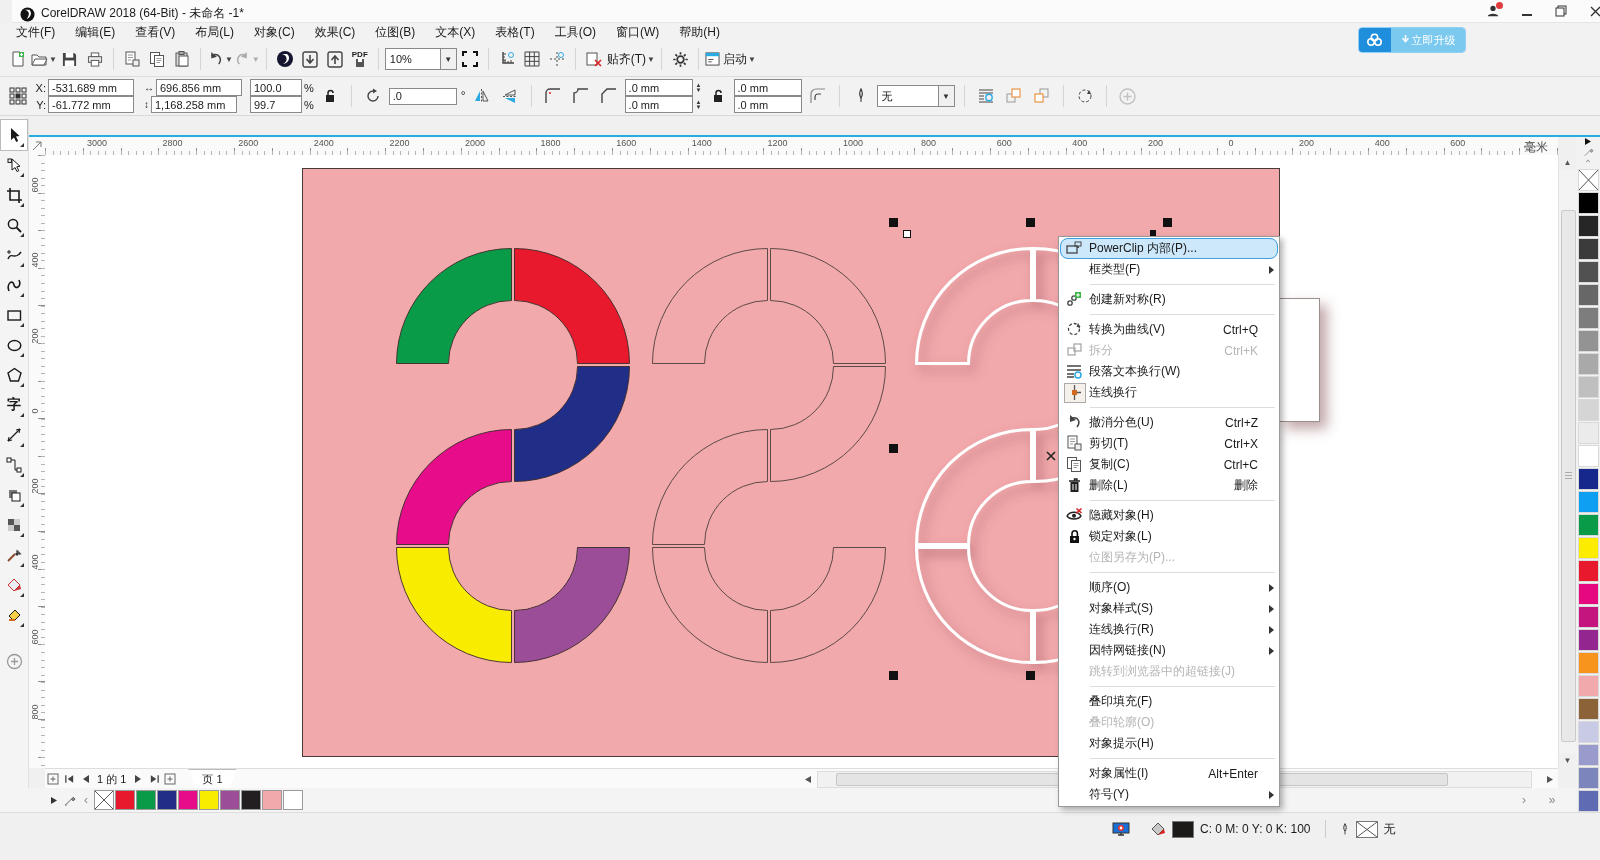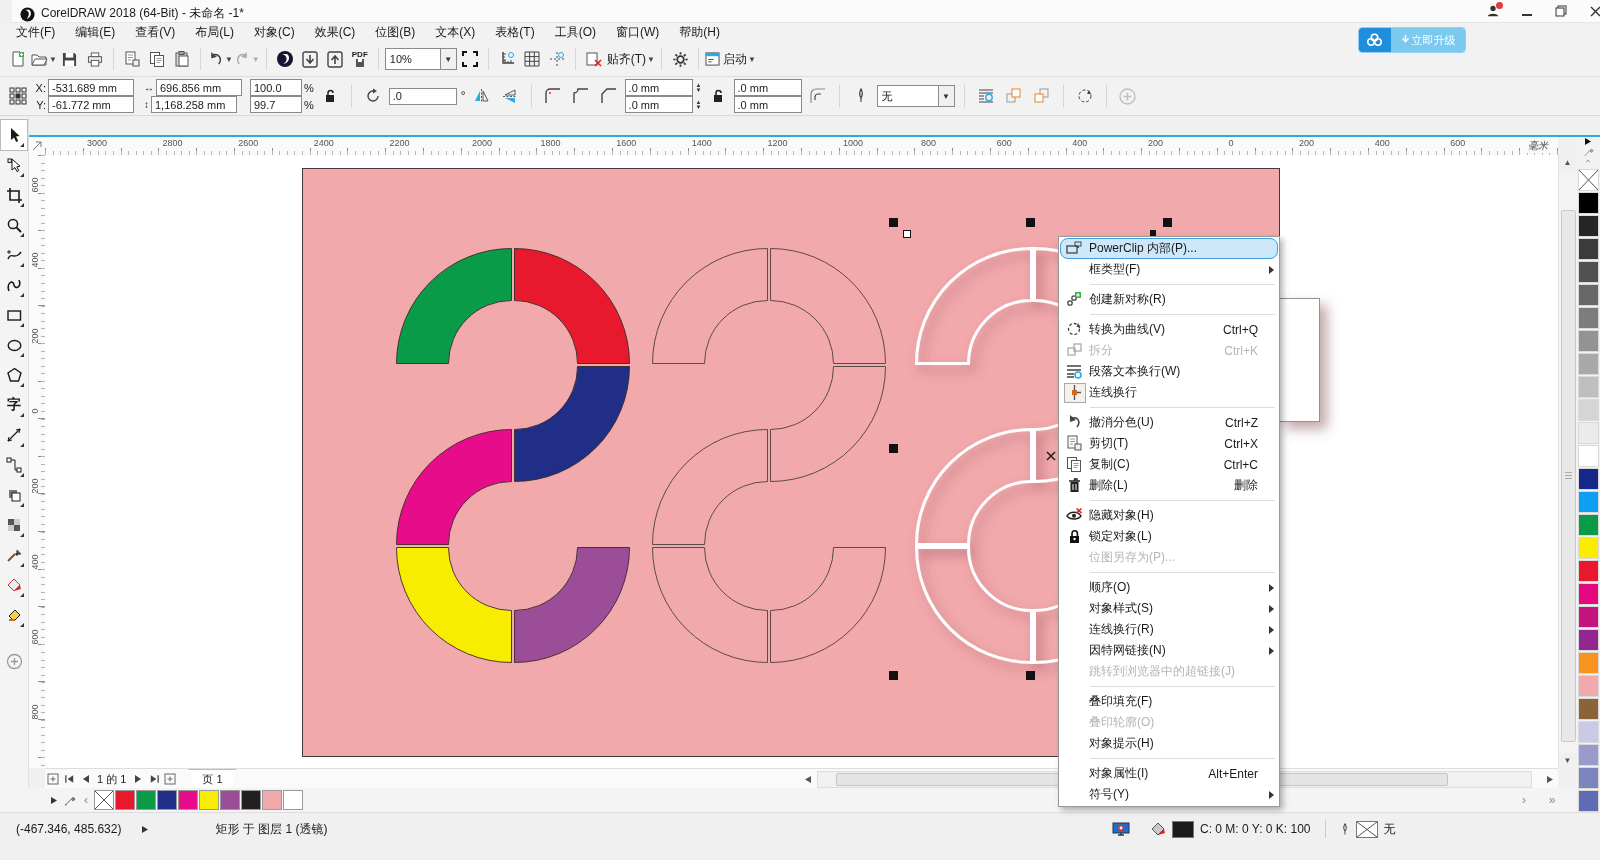--- a/index.html
+++ b/index.html
@@ -44,21 +44,21 @@
   .dtab.home{padding:0 8px;background:#cfcfcf;}
   .dtab.active{background:#cfe8f7;}
   #tab-add{width:20px;height:20px;display:flex;align-items:center;justify-content:center;color:#777;font-size:13px;}
   #blueline{left:28px;top:135px;width:1572px;height:2px;background:#29abe2;}
   
   #ruler-corner{left:28px;top:137px;width:17px;height:18px;background:#fafafa;border-right:1px solid #ddd;border-bottom:1px solid #ccc;display:flex;align-items:center;justify-content:center;}
   #hruler{left:45px;top:137px;width:1513px;height:18px;background:#fafafa;border-bottom:1px solid #ccc;
     background-image:repeating-linear-gradient(90deg,#b5b5b5 0 1px,transparent 1px 7.56px),repeating-linear-gradient(90deg,#8f8f8f 0 1px,transparent 1px 37.8px);
     background-size:100% 4px,100% 7px;background-position:left bottom,left bottom;background-repeat:no-repeat;}
   .rlabel{position:absolute;top:1px;width:34px;text-align:center;font-size:9px;color:#555;}
-  #hruler-unit{position:absolute;right:8px;top:2px;font-size:10px;color:#444;background:#fafafa;padding:0 2px;font-style:italic;}
+  #hruler-unit{position:absolute;right:8px;top:2px;font-size:12px;color:#444;background:#fafafa;padding:0 2px;}
   #vruler{left:28px;top:155px;width:17px;height:613px;background:#fafafa;border-right:1px solid #ccc;
     background-image:repeating-linear-gradient(180deg,#b5b5b5 0 1px,transparent 1px 7.53px),repeating-linear-gradient(180deg,#8f8f8f 0 1px,transparent 1px 37.6px);
     background-size:4px 100%,7px 100%;background-position:right top,right top;background-repeat:no-repeat;}
   .vlabel{position:absolute;left:-10px;width:34px;text-align:center;font-size:9px;color:#555;transform:rotate(-90deg);}
   
   #toolbox{left:0;top:118px;width:28px;height:694px;background:#f4f4f4;border-right:1px solid #e0e0e0;display:flex;flex-direction:column;align-items:center;padding-top:2px;}
   .tool{width:26px;height:30px;display:flex;align-items:center;justify-content:center;position:relative;}
   .tool.selected{background:#ffffff;outline:1px solid #bbb;}
   .tool .fly{position:absolute;right:3px;bottom:3px;width:0;height:0;border-left:4px solid transparent;border-bottom:4px solid #333;}
   .tool-plus{margin-top:16px;}
@@ -504,21 +504,21 @@
         <path d="M1 9 L9 1 M9 1 H4 M9 1 V6" stroke="#777" fill="none"></path>
       </svg>
     </div>
   <div id="hruler" class="abs">
       <span id="hruler-unit">毫米</span>
       <span class="rlabel" style="left: 35px;">3000</span>
       <span class="rlabel" style="left: 110.6px;">2800</span>
       <span class="rlabel" style="left: 186.2px;">2600</span>
       <span class="rlabel" style="left: 261.8px;">2400</span>
       <span class="rlabel" style="left: 337.4px;">2200</span>
-      <span class="rlabel" style="left: 413px; text-align: right;">2000</span>
+      <span class="rlabel" style="left: 413px;">2000</span>
       <span class="rlabel" style="left: 488.6px;">1800</span>
       <span class="rlabel" style="left: 564.2px;">1600</span>
       <span class="rlabel" style="left: 639.8px;">1400</span>
       <span class="rlabel" style="left: 715.4px;">1200</span>
       <span class="rlabel" style="left: 791px;">1000</span>
       <span class="rlabel" style="left: 866.6px;">800</span>
       <span class="rlabel" style="left: 942.2px;">600</span>
       <span class="rlabel" style="left: 1017.8px;">400</span>
       <span class="rlabel" style="left: 1093.4px;">200</span>
       <span class="rlabel" style="left: 1169px;">0</span>
@@ -1111,27 +1111,20 @@
       </div>
     <div class="nbtn">
         <span style="color:#999;font-size:10px">⌄</span>
       </div>
     <div class="nbtn">
         <span style="color:#999">»</span>
       </div>
   </div>
 
   <div id="statusbar" class="abs">
-    <div class="row" style="left:16px">
-      <span>(-467.346, 485.632)</span>
-      <svg width="8" height="9" viewBox="0 0 8 9" style="margin-left:14px">
-          <path d="M1 1 L7 4.5 L1 8 Z" fill="#333"></path>
-        </svg>
-      <span style="margin-left:60px">矩形 于 图层 1 (透镜)</span>
-    </div>
     <div class="row" style="left:1112px">
       <svg width="18" height="15" viewBox="0 0 18 15">
           <rect x="1" y="1" width="16" height="10" fill="#1a6fd4" stroke="#333"></rect>
           <circle cx="9" cy="6" r="3" fill="#e8312a"></circle>
           <circle cx="9" cy="6" r="1.4" fill="#fff"></circle>
           <path d="M6 13 H12 M9 11 V13" stroke="#333" stroke-width="1.4"></path>
         </svg>
       <svg width="16" height="14" viewBox="0 0 16 14" style="margin-left:14px">
           <path d="M8 1 L14 7 L8 13 L2 7 Z" fill="#c8c8c8" stroke="#555"></path>
           <path d="M8 13 L14 7 L15 11 Z" fill="#d22"></path>

